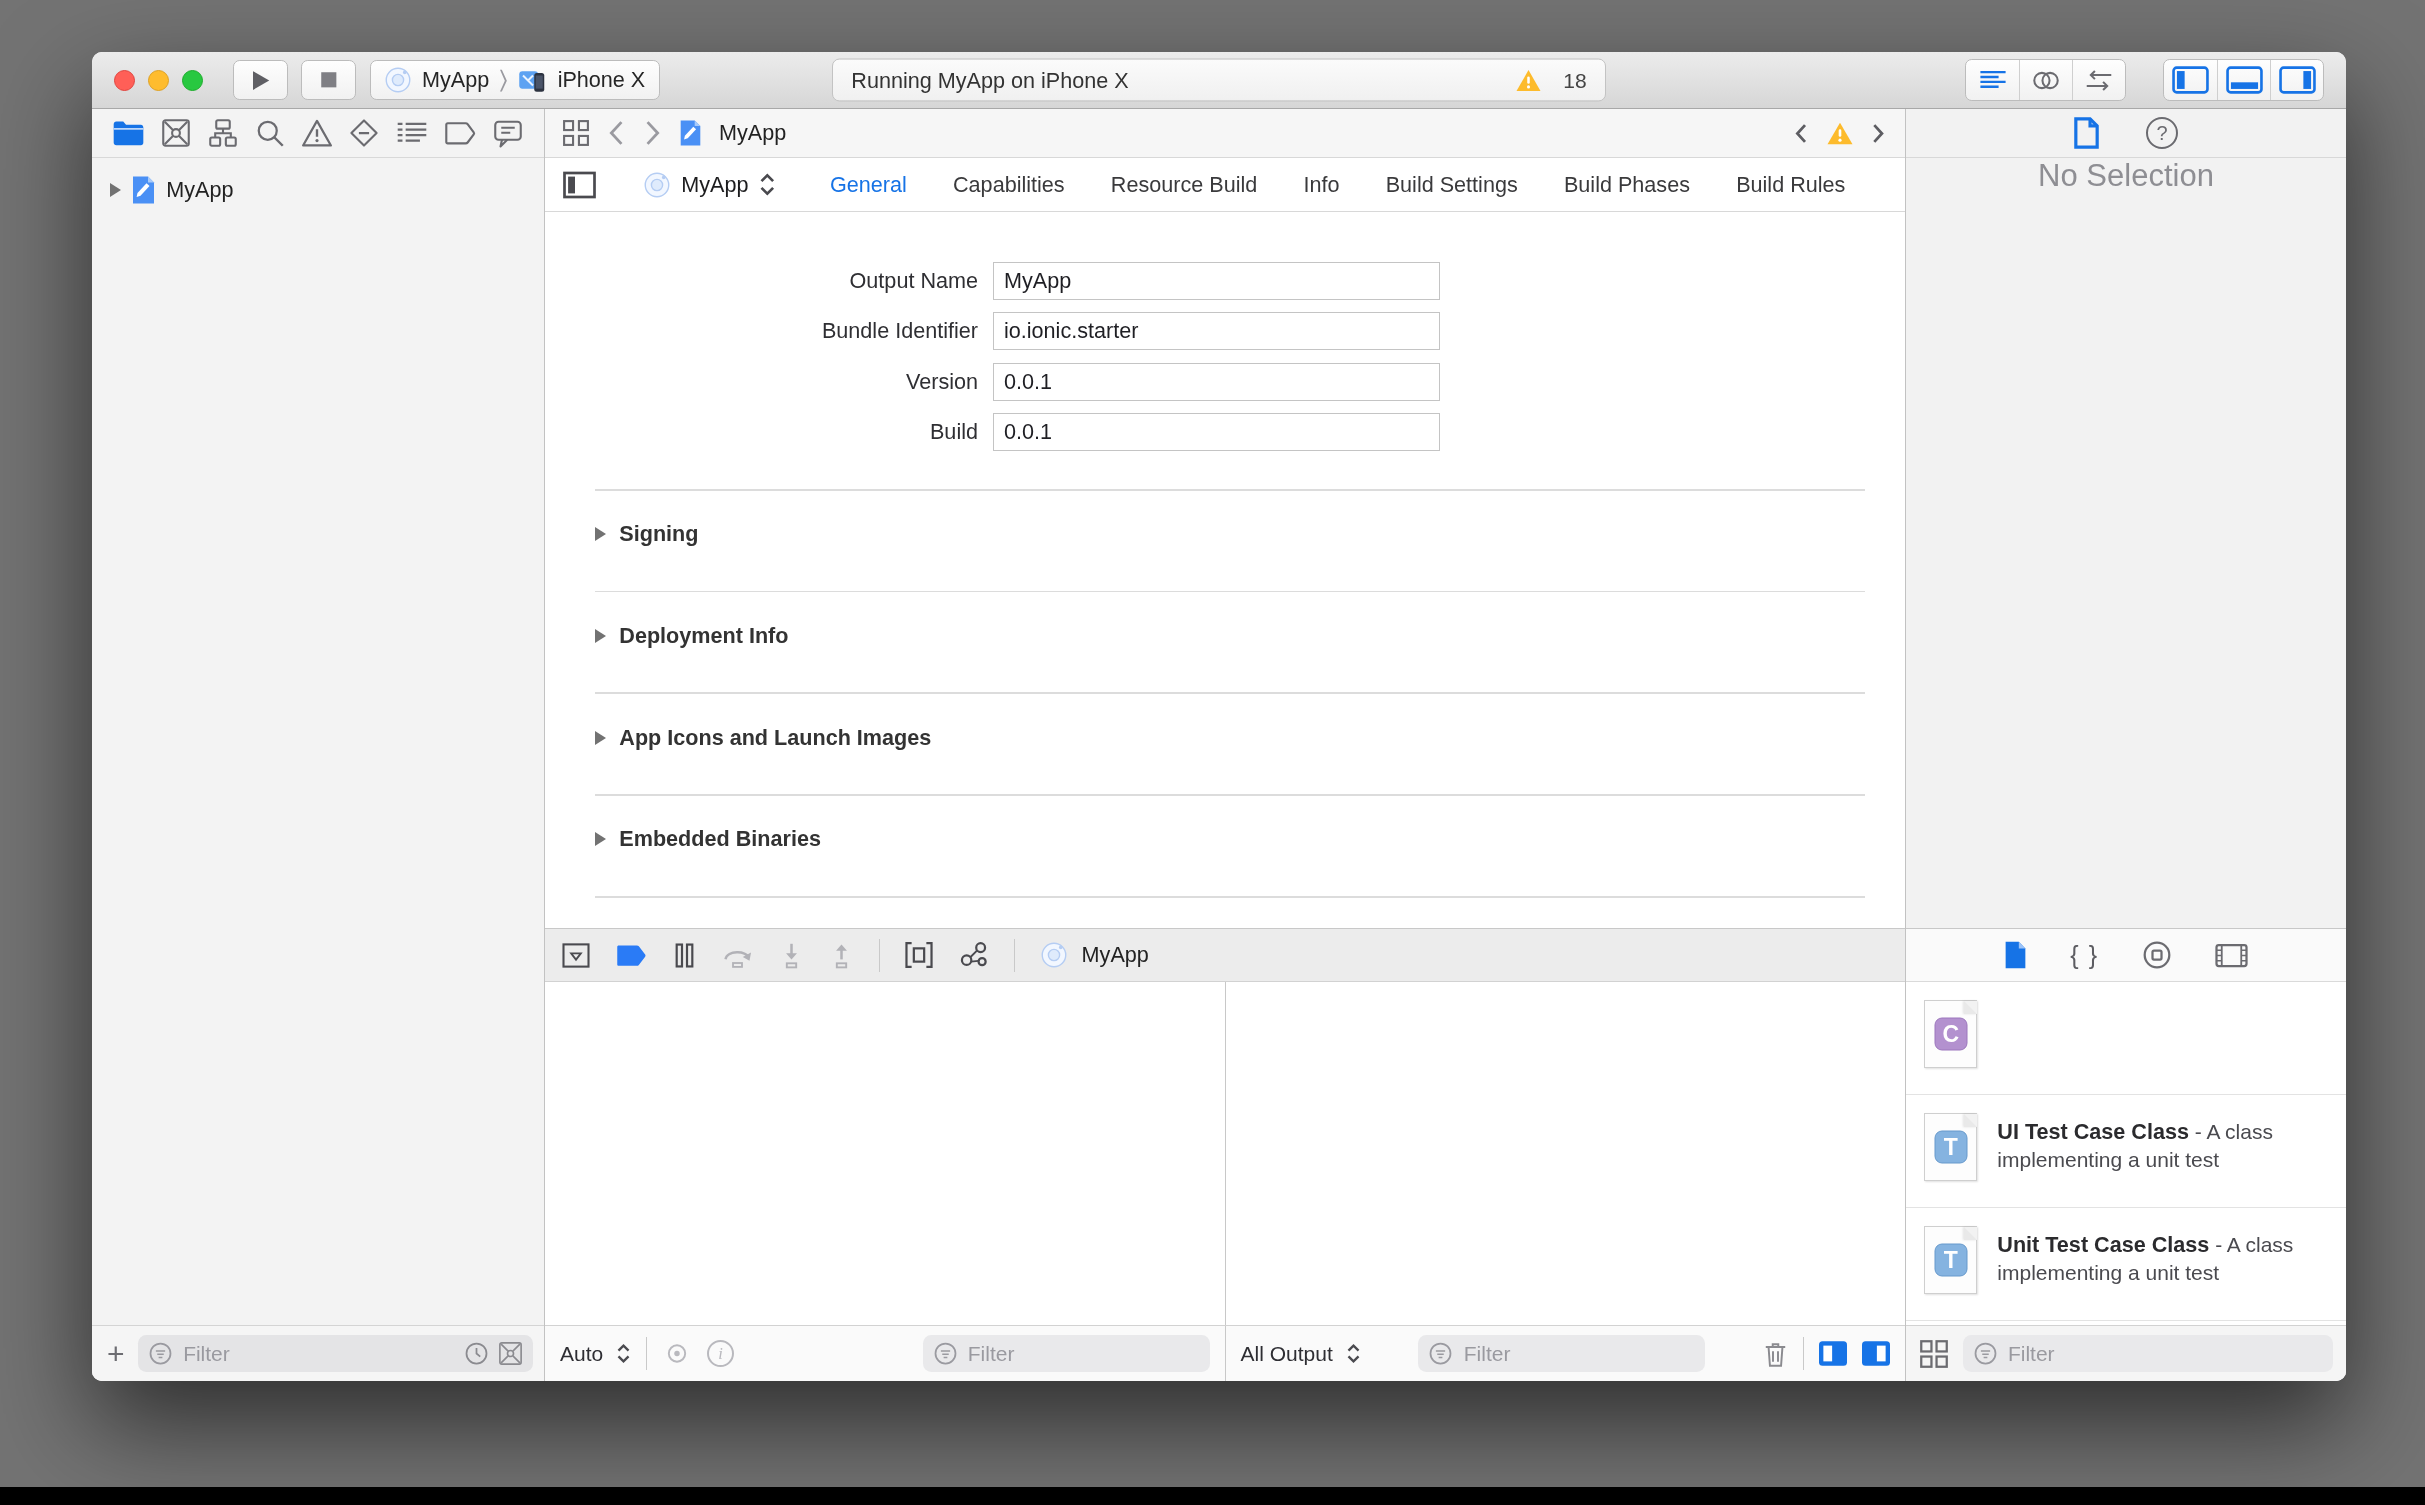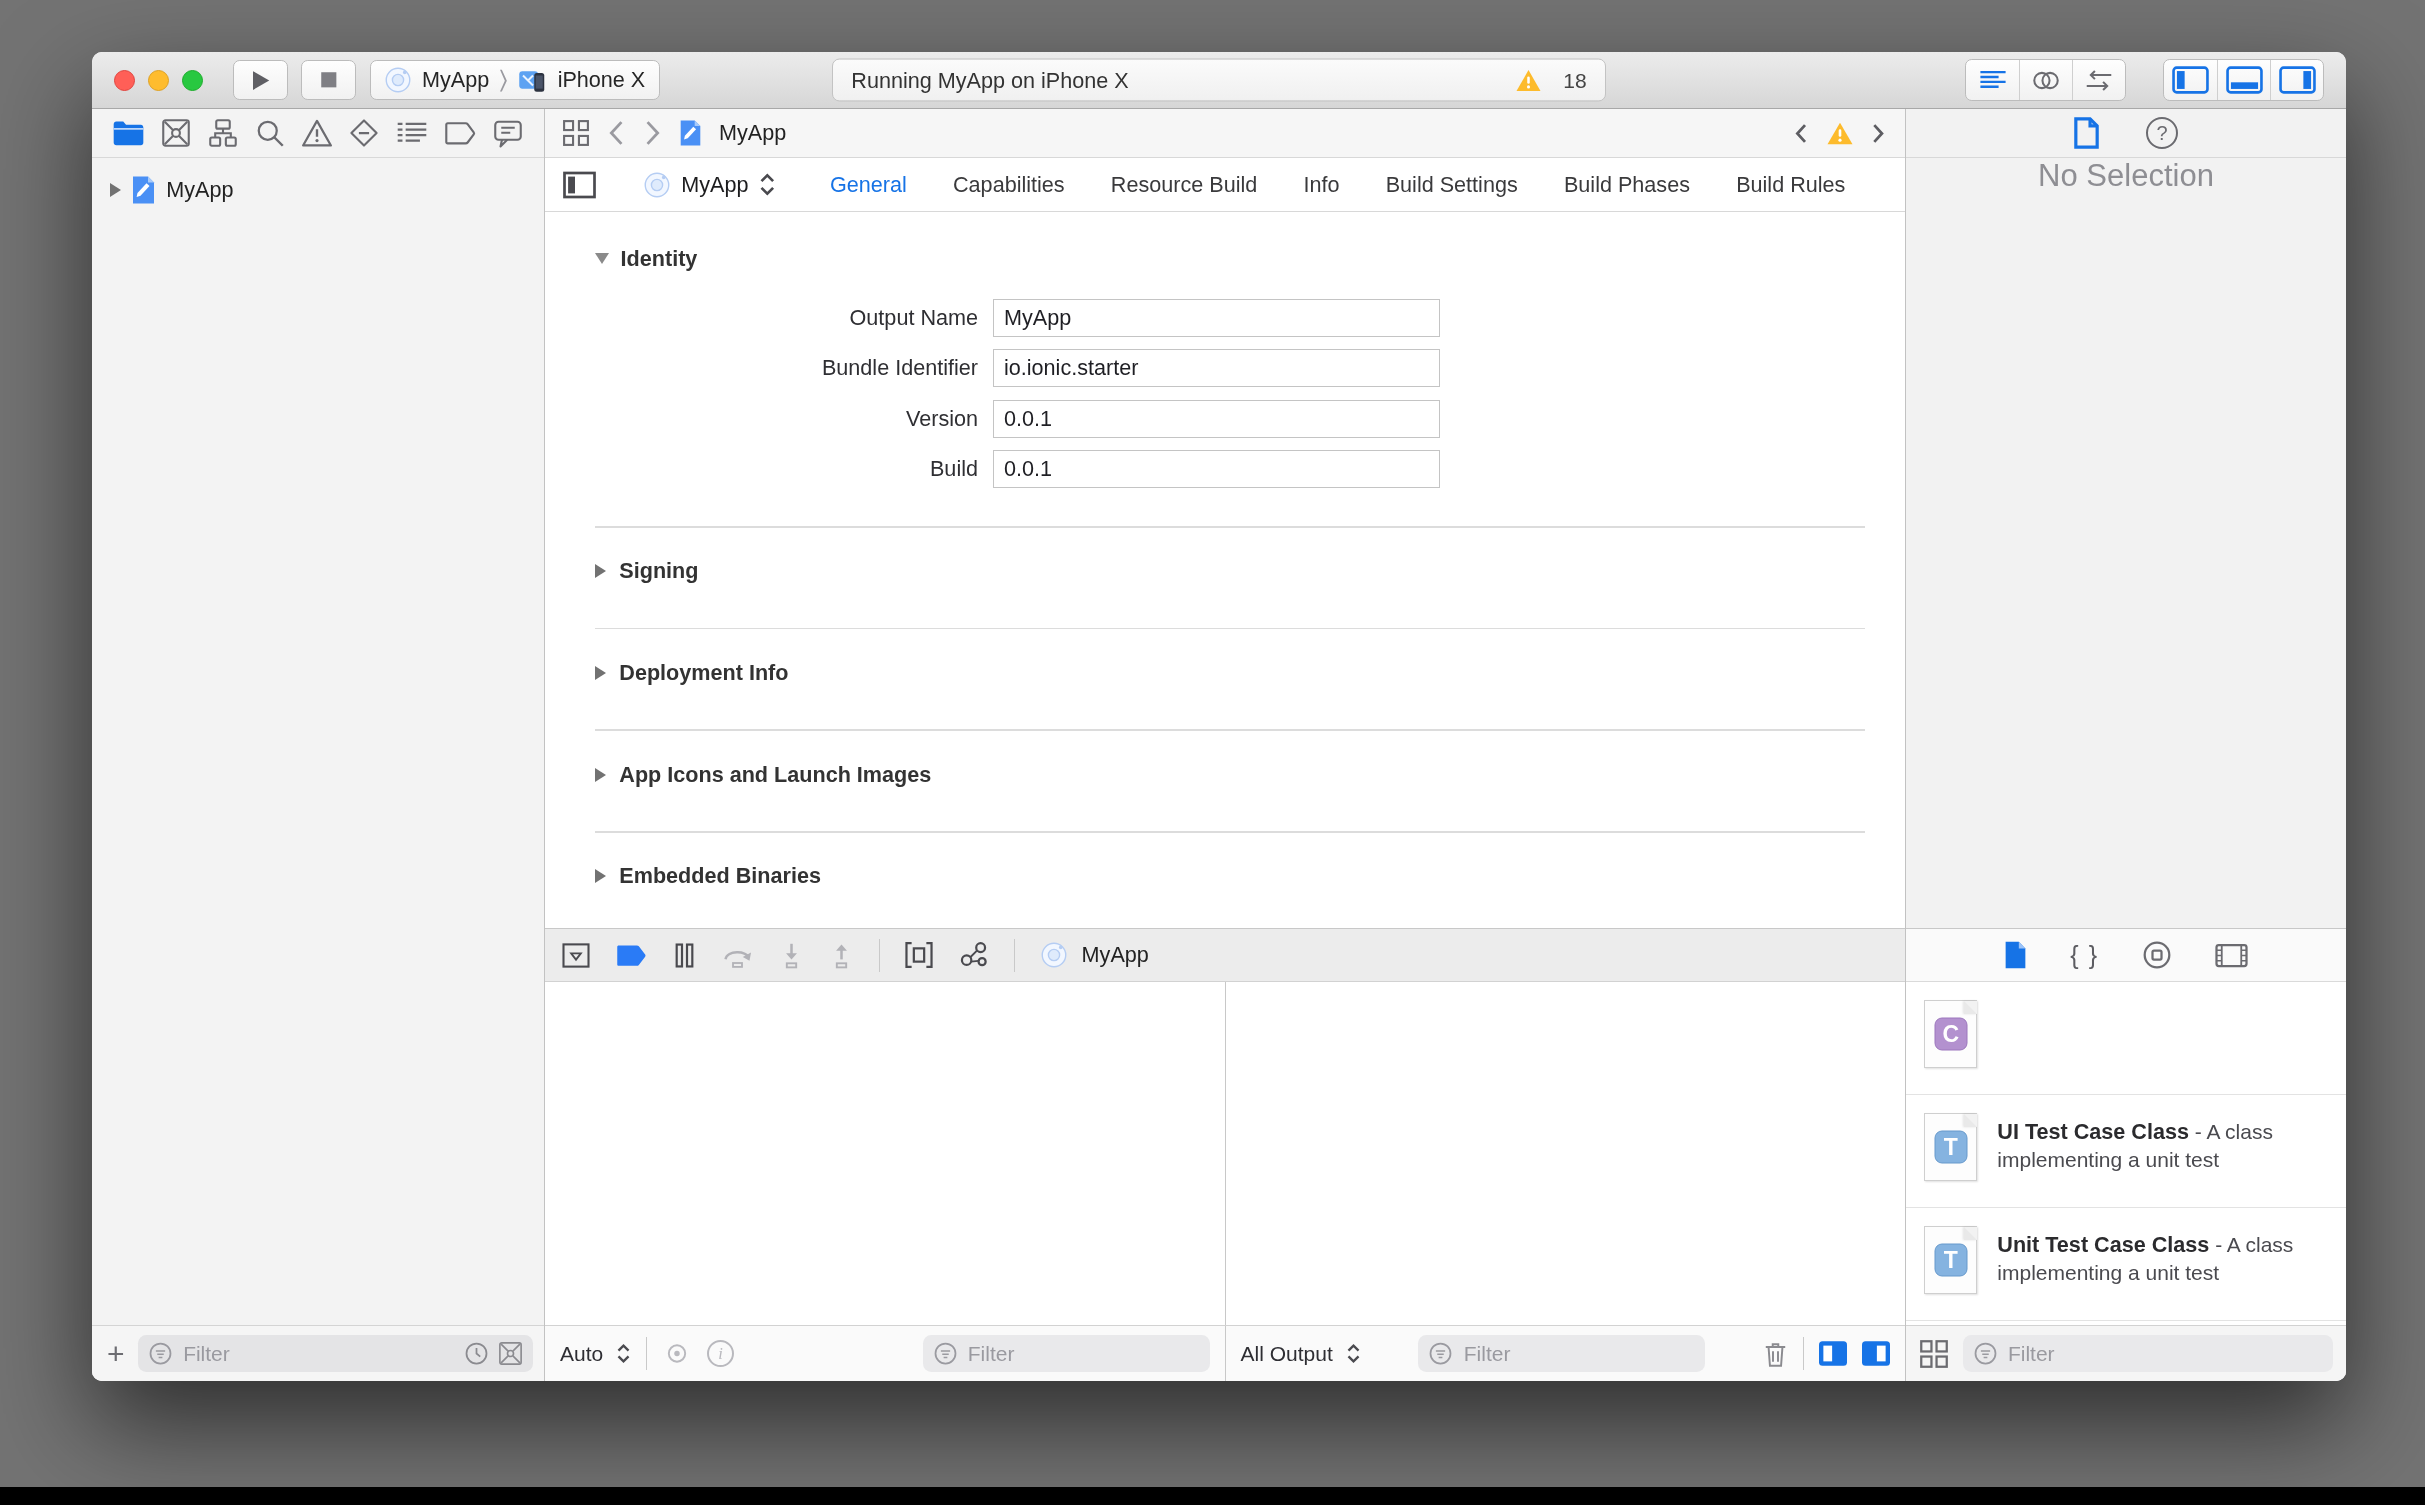--- a/index.html
+++ b/index.html
@@ -379,24 +379,20 @@
             <span class="tab">Capabilities</span>
             <span class="tab">Resource Build</span>
             <span class="tab">Info</span>
             <span class="tab">Build Settings</span>
             <span class="tab">Build Phases</span>
             <span class="tab">Build Rules</span>
           </div>
         </div>
 
         <div class="editorarea">
-          <div class="sec-head">
-            <span class="tri-down"></span>
-            <span>Identity</span>
-          </div>
           <div class="formzone">
             <div class="form-row">
               <span class="form-label">Output Name</span>
               <input value="MyApp" style="">
             </div>
             <div class="form-row">
               <span class="form-label">Bundle Identifier</span>
               <input value="io.ionic.starter" style="">
             </div>
             <div class="form-row">

